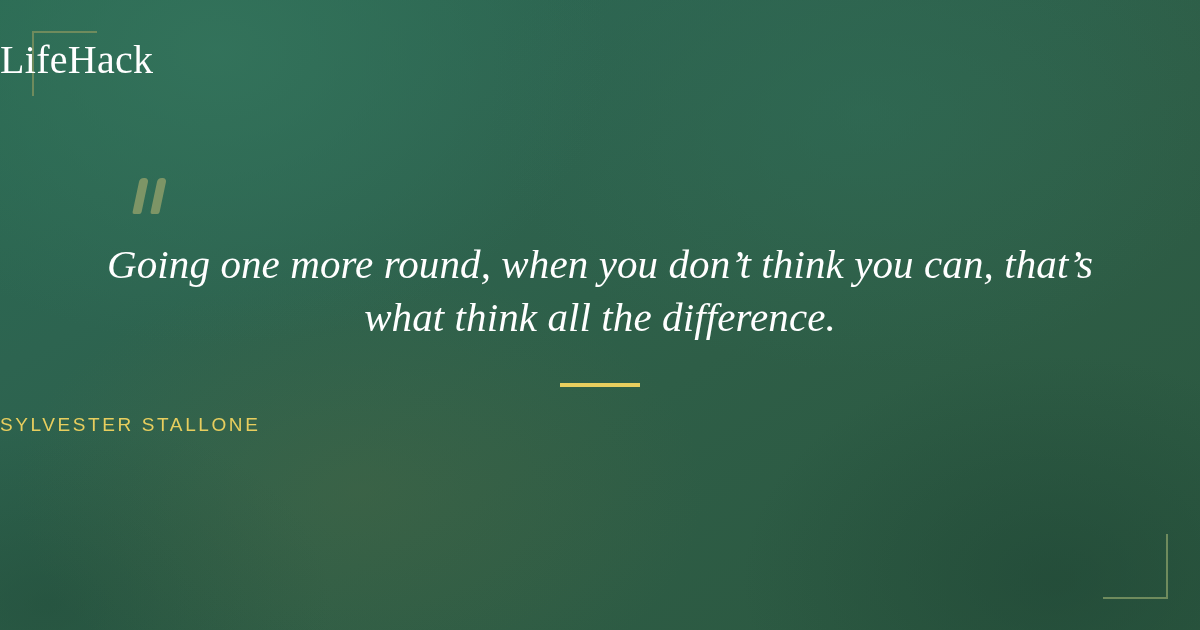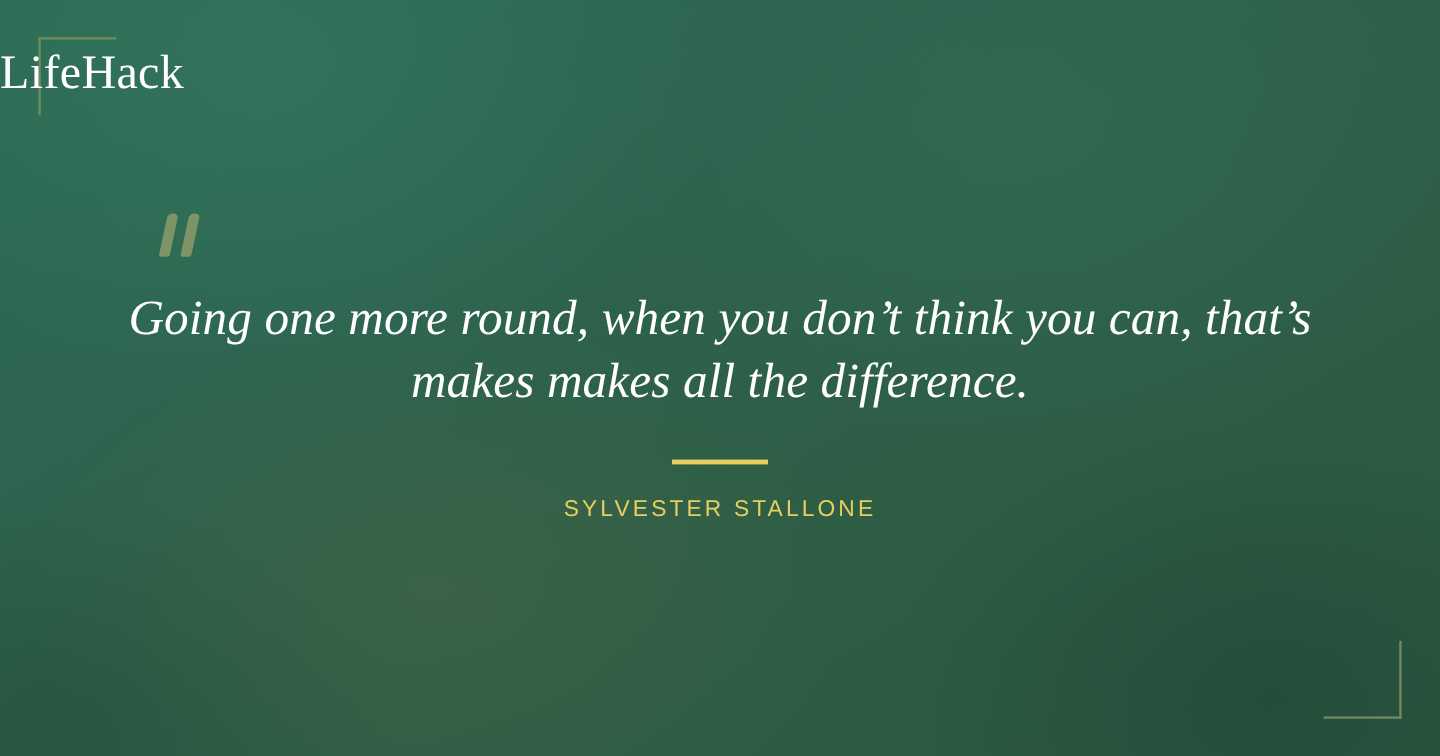--- a/index.html
+++ b/index.html
@@ -106,21 +106,20 @@
     width: 80px;
     height: 4px;
     margin-left: -40px;
     background: #e8ce5e;
   }
   #attribution {
     position: absolute;
     left: 0;
     top: 412px;
     width: 100%;
-    text-align: center;
     font-family: "Liberation Sans", sans-serif;
     font-size: 19px;
     line-height: 26px;
     font-weight: 400;
     letter-spacing: 2.6px;
     color: #e8ce5e;
     text-transform: uppercase;
   }
 </style>
 </head>
@@ -132,20 +131,20 @@
   <div class="corner br"></div>
 
   <div id="logo">LifeHack</div>
 
   <div id="quote-glyph">
     <span class="stroke s1"></span>
     <span class="stroke s2"></span>
   </div>
 
   <div id="quote-block">
-    <p id="quote-text">Going one more round, when you don’t think you can, that’s makes makes all the difference.</p>
+    <p id="quote-text">Going one more round, when you don’t think you can, that’s what think all the difference.</p>
   </div>
 
   <div id="divider"></div>
 
   <div id="attribution">Sylvester Stallone</div>
 
 </div>
 
 </body></html>

